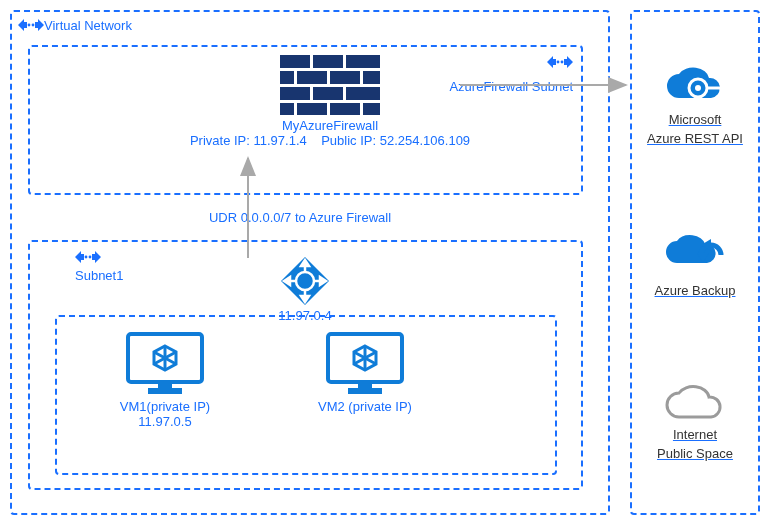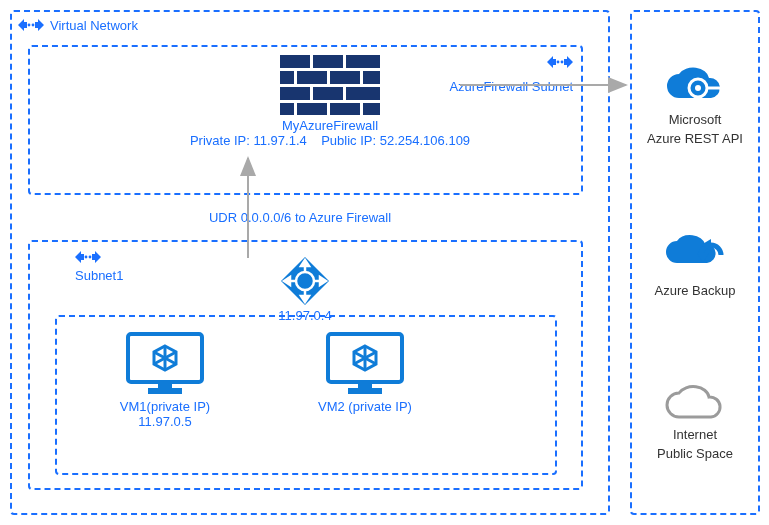--- a/index.html
+++ b/index.html
@@ -13,40 +13,39 @@
     background: #fff;
   }
   .dashed-box {
     position: absolute;
     border: 2px dashed #1a6fff;
     border-radius: 4px;
   }
   .header-row {
     display: flex;
     align-items: center;
-    gap: 6px;
     padding: 4px 6px;
   }
   .label { color: #1a6fff; }
   .center-text { text-align: center; color: #1a6fff; }
   .black-text { color: #333; text-align: center; }
   .icon-wrap { display: inline-block; }
   svg { display: block; }
 
   
   #vnet { left: 10px; top: 10px; width: 600px; height: 505px; }
   
   #fwsubnet { left: 28px; top: 45px; width: 555px; height: 150px; }
   
   #subnet1 { left: 28px; top: 240px; width: 555px; height: 250px; }
   
   #subnet1-inner { left: 55px; top: 315px; width: 502px; height: 160px; }
 
   
-  #services { left: 630px; top: 10px; width: 130px; height: 505px; display: flex; flex-direction: column; align-items: center; justify-content: space-around; padding: 10px 4px; }
+  #services { left: 630px; top: 10px; width: 130px; height: 505px; display: flex; flex-direction: column; align-items: center; justify-content: space-around; padding: 10px 4px; text-decoration: underline; }
 
   
   #firewall-block { position: absolute; left: 180px; top: 55px; width: 300px; text-align: center; }
   #udr-text { position: absolute; left: 170px; top: 210px; width: 260px; text-align: center; }
   #ilb-block { position: absolute; left: 195px; top: 257px; width: 220px; text-align: center; }
   #vm1-block { position: absolute; left: 80px; top: 332px; width: 170px; text-align: center; }
   #vm2-block { position: absolute; left: 280px; top: 332px; width: 170px; text-align: center; }
 
   .svc-item { display: flex; flex-direction: column; align-items: center; gap: 4px; }
 
@@ -108,21 +107,21 @@
     </svg>
   </span>
   <div class="center-text">MyAzureFirewall</div>
   <div class="center-text">
     <span>Private IP: 11.97.1.4</span>
     &nbsp;&nbsp;
     <span>Public IP: 52.254.106.109</span>
   </div>
 </div>
 
-<div id="udr-text" class="center-text">UDR 0.0.0.0/6 to Azure Firewall</div>
+<div id="udr-text" class="center-text">UDR 0.0.0.0/7 to Azure Firewall</div>
 
 <div id="subnet1" class="dashed-box">
   <div class="header-row" style="flex-direction:column; align-items:flex-start; gap:2px; padding:6px 8px;margin-left:37px;">
     <span class="icon-wrap">
       <svg width="26" height="18" viewBox="0 0 26 18">
         <polygon points="0,9 6,3 6,6 9,6 9,12 6,12 6,15" fill="#1a6fff"></polygon>
         <polygon points="26,9 20,3 20,6 17,6 17,12 20,12 20,15" fill="#1a6fff"></polygon>
         <circle cx="11" cy="9" r="1.4" fill="#1a6fff"></circle>
         <circle cx="15" cy="9" r="1.4" fill="#1a6fff"></circle>
       </svg>

